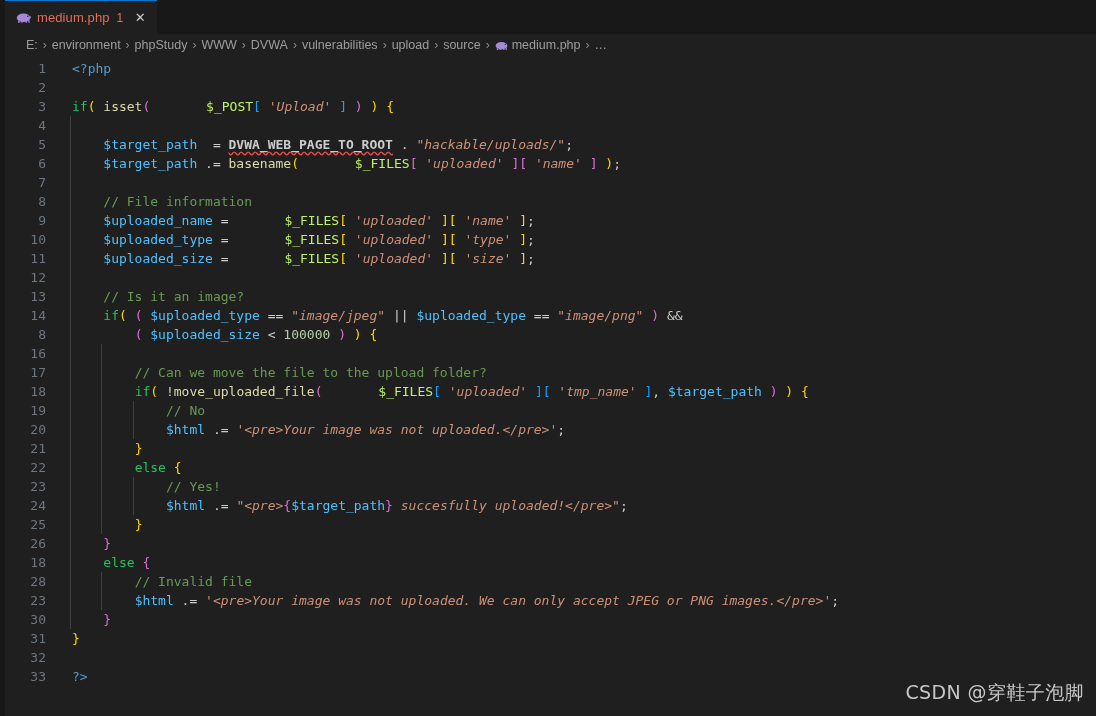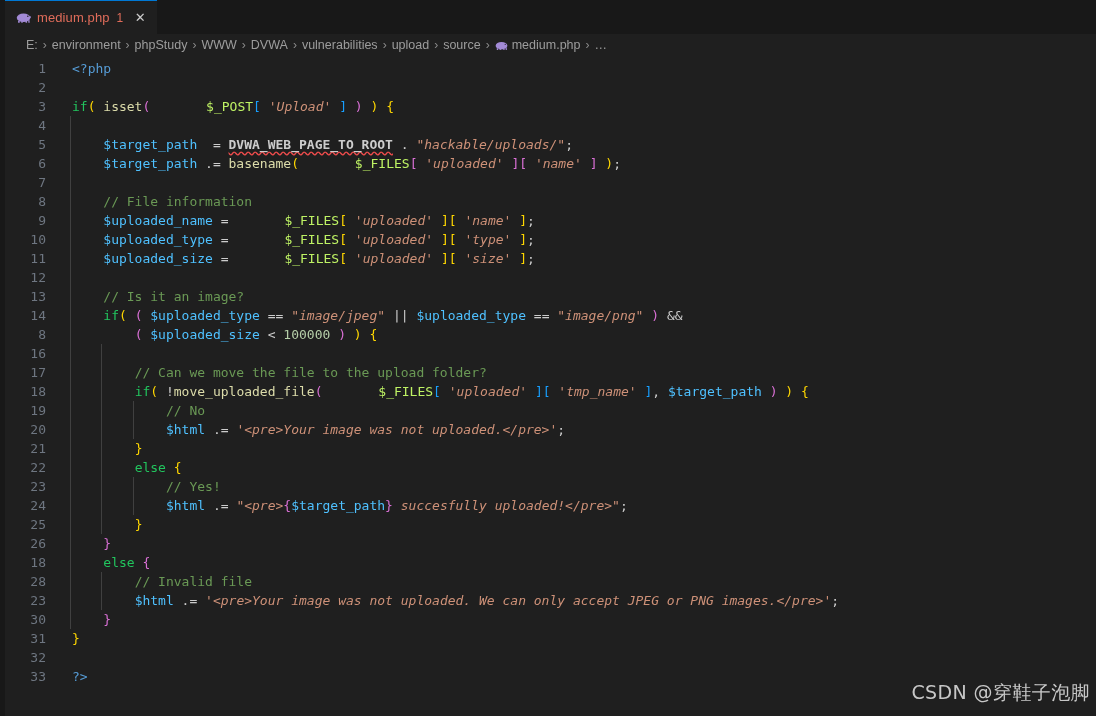--- a/index.html
+++ b/index.html
@@ -192,21 +192,21 @@
   .squiggle {
     text-decoration: underline wavy #f14c4c;
     text-decoration-skip-ink: none;
     text-underline-offset: 2px;
     font-weight: bold;
   }
 
   
   .watermark {
     position: absolute;
-    right: 6px;
+    right: 12px;
     bottom: 10px;
     font-size: 19px;
     color: #d6d6d6;
     font-family: "DejaVu Sans", sans-serif;
     opacity: .92;
     letter-spacing: .4px;
     user-select: none;
     pointer-events: none;
   }
 </style>

